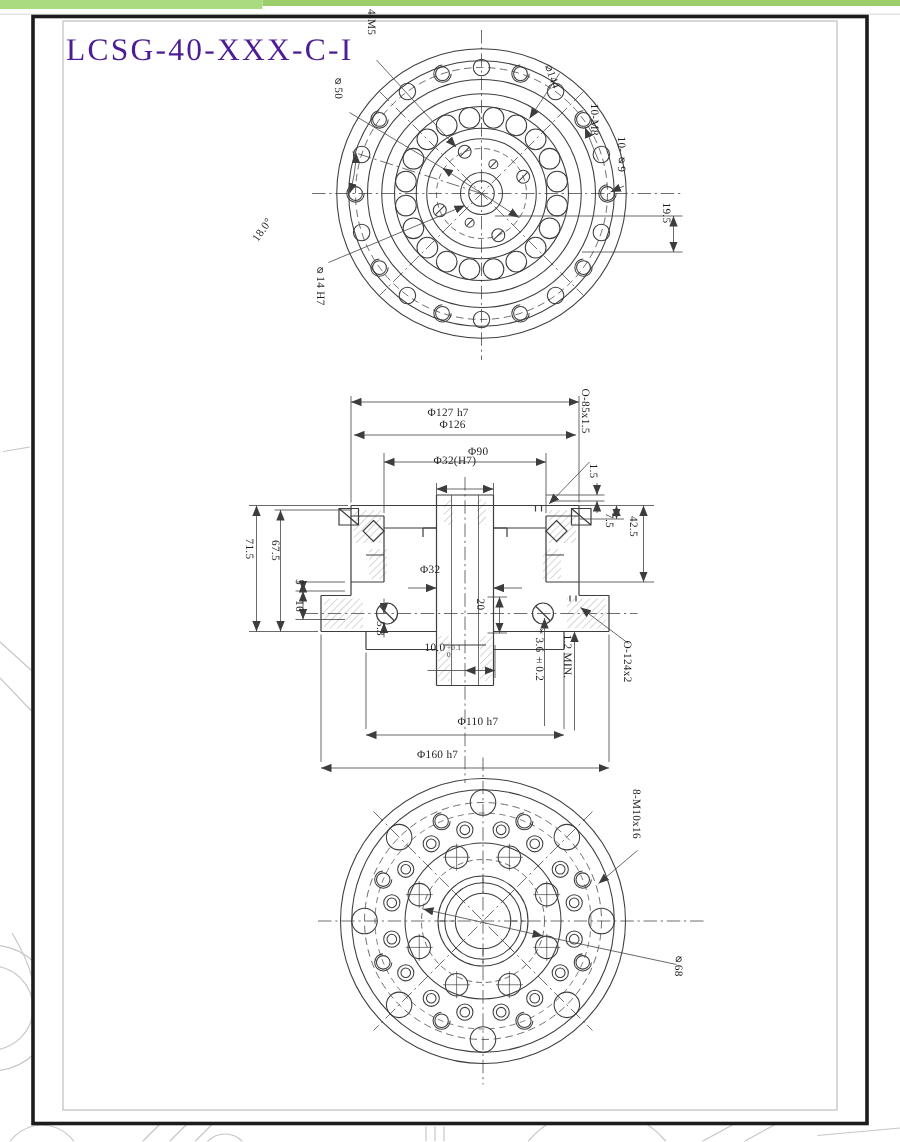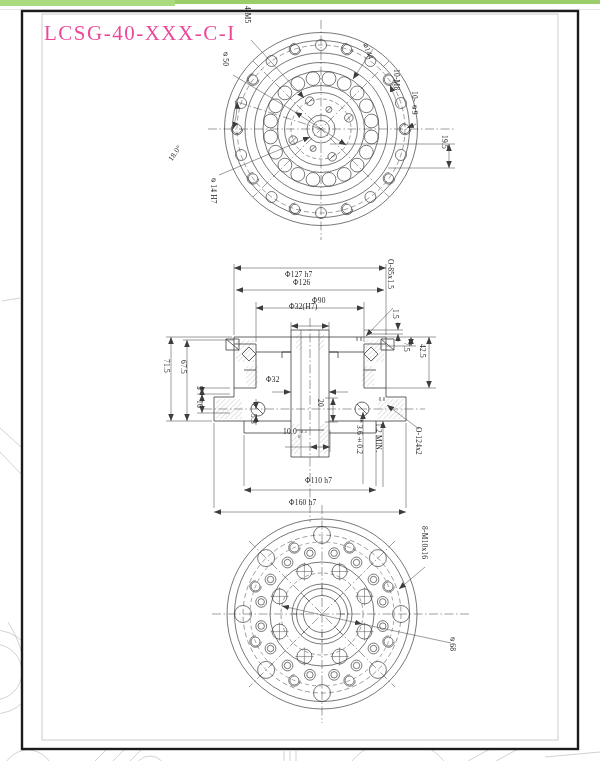--- a/index.html
+++ b/index.html
@@ -5,21 +5,21 @@
   html,body{margin:0;padding:0}
   body{width:600px;height:761px;position:relative;background:#ffffff;overflow:hidden;
        font-family:"Liberation Serif",serif}
   .bar{position:absolute}
   .lab{position:absolute;font:7.5px "Liberation Serif",serif;color:#1e1e1e;
        letter-spacing:.2px;white-space:nowrap;line-height:8px}
   .vlab{position:absolute;font:7.5px "Liberation Serif",serif;color:#1e1e1e;
         letter-spacing:.2px;white-space:nowrap;writing-mode:vertical-rl;line-height:9px}
   .rot70{transform:rotate(71deg);transform-origin:0 0}
   .rotm55{transform:rotate(-55deg);transform-origin:0 0}
-  .title{position:absolute;font:21px "Liberation Serif",serif;color:#ec4899;letter-spacing:1.5px}
+  .title{position:absolute;font:21px "Liberation Serif",serif;color:#4c1d95;letter-spacing:1.5px}
   .tolstack{display:inline-flex;flex-direction:column;font-size:4.8px;line-height:4.8px;
             margin-left:1px;vertical-align:1px}
   .tolstack b{font-weight:normal}
   svg{position:absolute;left:0;top:0}
 </style>
 </head>
 <body>
 
 <div class="bar" style="left:0;top:0;width:175px;height:6px;background:#aadb80"></div>
 <div class="bar" style="left:175px;top:0;width:425px;height:4px;background:#9ccd6b"></div>
@@ -299,27 +299,27 @@
 <div class="lab" style="left:312px;top:297px">Φ90</div>
 <div class="lab" style="left:289px;top:303px">Φ32(H7)</div>
 <div class="vlab" style="left:386px;top:259px">O-85x1.5</div>
 <div class="vlab" style="left:391px;top:309px">1.5</div>
 <div class="vlab" style="left:402px;top:342px">7.5</div>
 <div class="vlab" style="left:418px;top:344px">42.5</div>
 <div class="vlab" style="left:162px;top:359px">71.5</div>
 <div class="vlab" style="left:179px;top:360px">67.5</div>
 <div class="vlab" style="left:195px;top:386px">5</div>
 <div class="vlab" style="left:195px;top:400px">16</div>
-<div class="lab" style="left:266px;top:376px">Φ32</div>
+<div class="lab" style="left:280px;top:376px">Φ32</div>
 <div class="vlab" style="left:316px;top:399px">20</div>
 <div class="vlab" style="left:249px;top:414px">5.3</div>
 <div class="lab" style="left:283px;top:428px"><span>10.0</span><span class="tolstack">
       <b>+0.1</b>
       <b>0</b>
     </span></div>
 <div class="vlab" style="left:355px;top:419px">* 3.6±0.2</div>
 <div class="vlab" style="left:374px;top:423px">1.2 MIN.</div>
 <div class="vlab" style="left:414px;top:427px">O-124x2</div>
 <div class="lab" style="left:305px;top:477px">Φ110 h7</div>
-<div class="lab" style="left:289px;top:499px">Φ160 h7</div>
+<div class="lab" style="left:278px;top:499px">Φ160 h7</div>
 
 <div class="vlab" style="left:420px;top:526px">8-M10x16</div>
 <div class="vlab" style="left:448px;top:634px">⌀68</div>
 
 </body></html>

